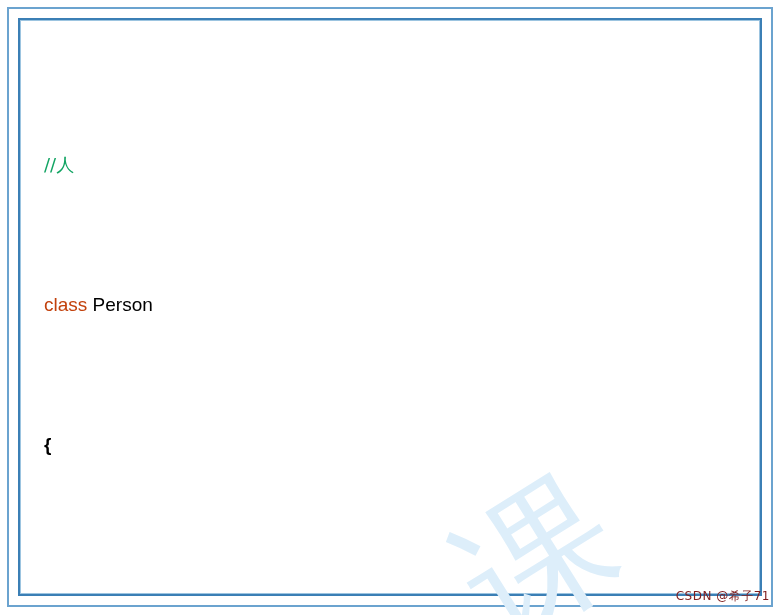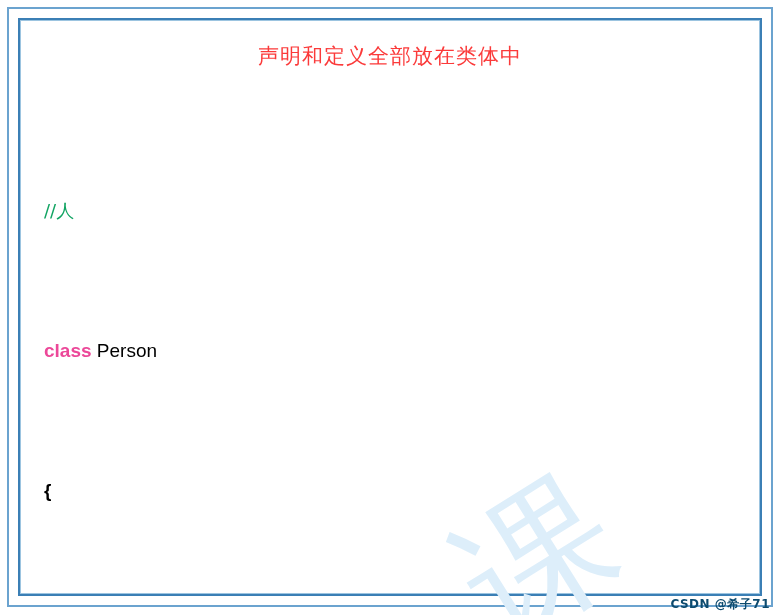--- a/index.html
+++ b/index.html
@@ -80,50 +80,48 @@
     padding-left: 20px;
     font-family: "Liberation Sans", sans-serif;
     font-size: 19px;
     line-height: 35px;
     white-space: pre;
   }
   .code-line {
     height: 35px;
     white-space: pre;
   }
-  .tok-kw-l    { color: #ec4899; font-weight: 700; }
+  .tok-kw-l    { color: #c2410c; font-weight: 400; }
   .tok-plain   { color: #000000; font-weight: 400; }
   .tok-comment { color: #12a463; font-weight: 400; font-family: "DejaVu Sans", sans-serif; font-size: 18px;}
   .tok-brace   { color: #000000; font-weight: 700; }
 
   
   #footer-credit {
     position: absolute;
-    right: 10px; bottom: 2px;
-    color: #0c4a6e;
+    right: 10px; bottom: 10px;
+    color: #7f1d1d;
     font-size: 12px;
     font-family: "DejaVu Sans", sans-serif;
     letter-spacing: 0.5px;
-    font-weight: bold;
   }
 </style>
 </head>
 <body>
 
 <div id="stage">
 
   <div id="outer-frame"></div>
 
   <div id="inner-frame"></div>
 
   <div id="watermark">课</div>
 
   <div id="content">
 
-    <h1 id="page-title">声明和定义全部放在类体中</h1>
 
     <div id="code-block">
 
       <div class="code-line"><span class="tok-comment">//人</span></div>
 
       <div class="code-line"><span class="tok-kw-l">class</span><span class="tok-plain"> Person</span></div>
 
       <div class="code-line"><span class="tok-brace">{</span></div>
 
       

